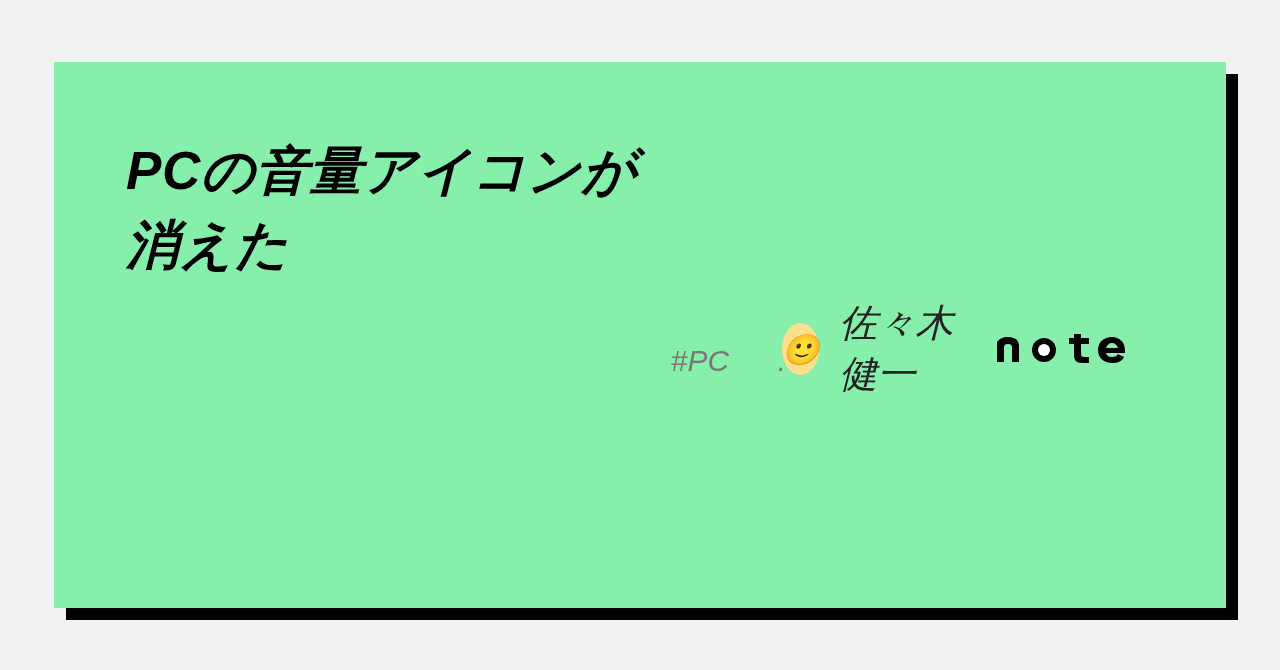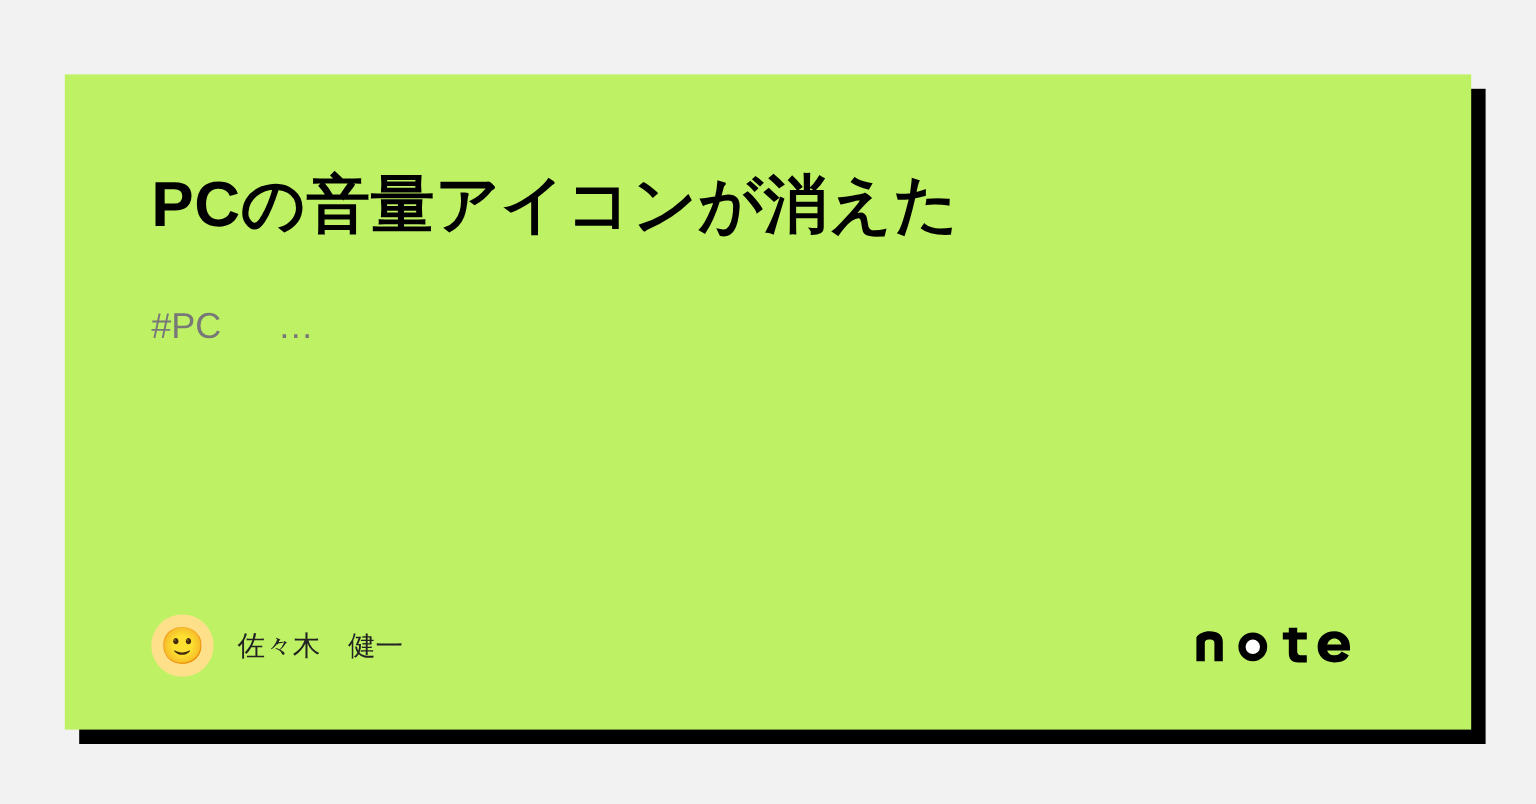--- a/index.html
+++ b/index.html
@@ -28,24 +28,25 @@
     width: 100%;
     height: 100%;
     background: #000;
   }
   .card {
     position: absolute;
     top: 0;
     left: 0;
     width: 100%;
     height: 100%;
-    background: #bef264;
+    background: #86efac;
     padding: 72px 72px 44px 72px;
     display: flex;
-    flex-direction: column;
+    flex-direction: row;
+    font-style: italic;
   }
   .title {
     font-size: 53px;
     font-weight: 700;
     color: #000;
     line-height: 1.4;
     margin-bottom: 24px;
     letter-spacing: 0.01em;
   }
   .tags {
@@ -83,21 +84,21 @@
     width: 52px;
     height: 52px;
     border-radius: 50%;
     background: #ffe08a;
     display: flex;
     align-items: center;
     justify-content: center;
     font-size: 30px;
   }
   .author-name {
-    font-size: 23px;
+    font-size: 38px;
     color: #222;
     font-weight: 400;
   }
   .logo {
     display: flex;
     align-items: center;
   }
   .logo svg {
     height: 30px;
   }

